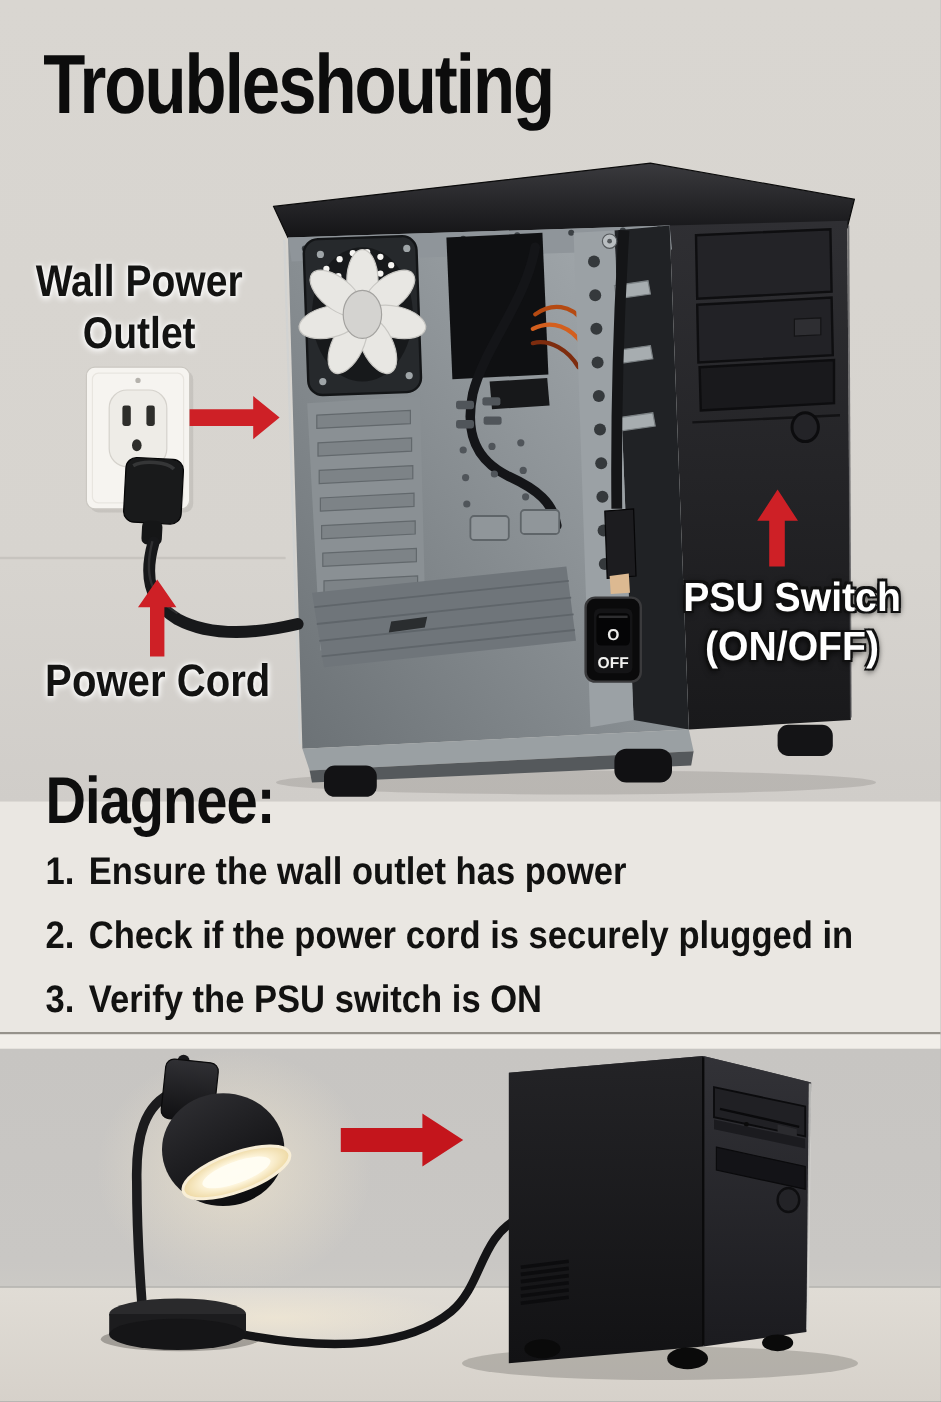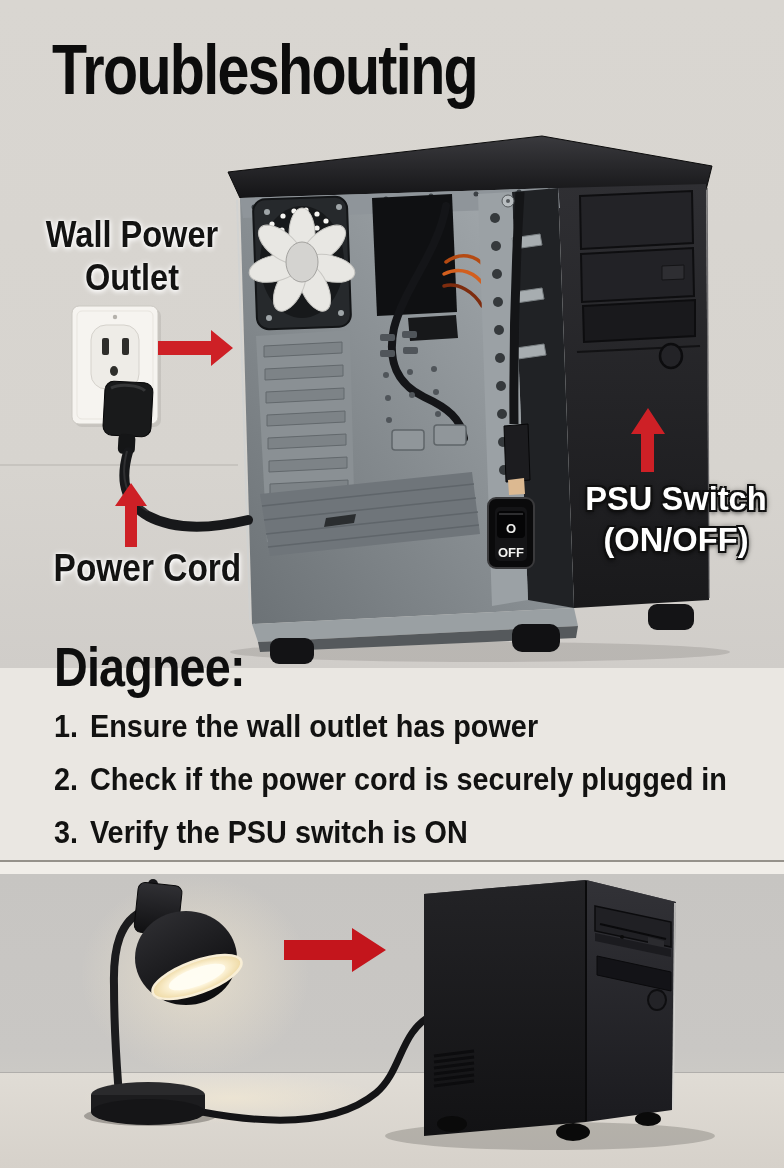--- a/index.html
+++ b/index.html
@@ -10,21 +10,21 @@
   .bg-top{top:0;height:668px;background:linear-gradient(#d9d6d1 0%,#d7d4cf 70%,#d0cdc9 100%);}
   .seam-top{position:absolute;left:0;top:464px;width:238px;height:2px;background:#c7c4bf;}
   .bg-list{top:668px;height:192px;background:#eae7e2;border-bottom:2px solid #96928b;}
   .bg-strip{top:862px;height:12px;background:#f1eee9;}
   .bg-photo{top:874px;height:294px;background:linear-gradient(#c7c5c2 0%,#c9c7c4 60%,#cbc9c5 67%);}
   .bg-floor{top:1072px;height:96px;background:linear-gradient(#e0dcd5 0%,#d6d1ca 100%);border-top:1px solid #b0aeab;}
   
   svg.art{position:absolute;left:0;top:0;z-index:2;}
   svg text{font-family:"Liberation Sans", sans-serif;}
   
-  .txtlayer{position:absolute;left:16px;top:0;width:637px;height:1168px;z-index:3;pointer-events:none;}
+  .txtlayer{position:absolute;left:0;top:0;width:637px;height:1168px;z-index:3;pointer-events:none;}
   .title{position:absolute;left:36px;top:34px;margin:0;font-size:70px;line-height:72px;
          font-weight:bold;color:#0c0c0c;letter-spacing:-2px;white-space:nowrap;
          transform:scaleX(.82);transform-origin:left top;}
   .lbl{position:absolute;font-weight:bold;color:#131312;text-align:center;
        text-shadow:0 0 7px rgba(255,255,255,.95),0 0 3px rgba(255,255,255,.85),0 2px 6px rgba(255,255,255,.7);}
   .lbl-outlet{left:8px;top:213px;width:216px;font-size:37px;line-height:43px;transform:scaleX(.88);}
   .lbl-cord{left:25px;top:547px;width:210px;font-size:38px;line-height:42px;transform:scaleX(.88);white-space:nowrap;}
   .lbl-psu{left:543px;top:478px;width:234px;font-size:34px;line-height:41px;color:#ffffff;transform:scaleX(.96);
            text-shadow:-2px -2px 0 #101010,2px -2px 0 #101010,-2px 2px 0 #101010,2px 2px 0 #101010,
                        0 0 6px rgba(0,0,0,.8),0 3px 5px rgba(0,0,0,.55);}

